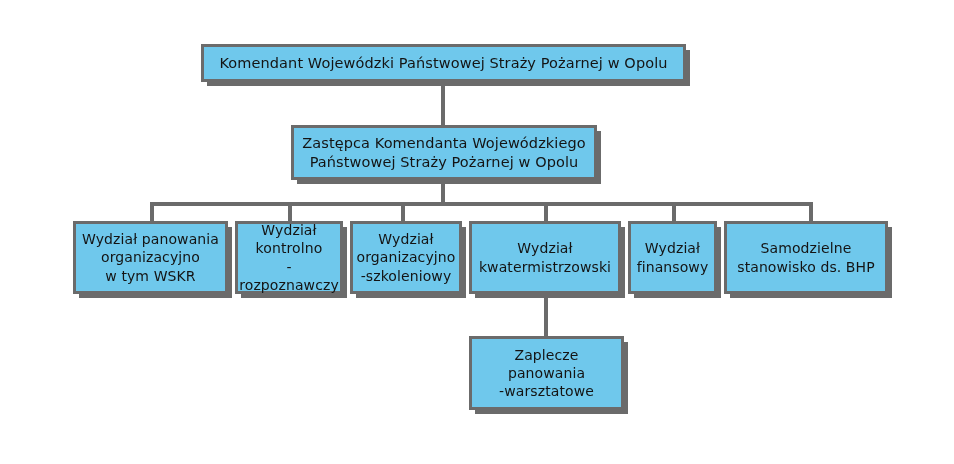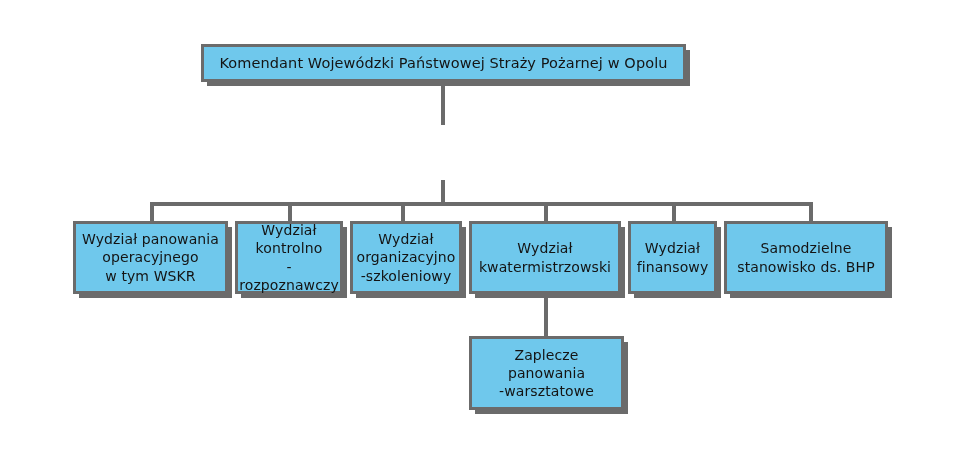--- a/index.html
+++ b/index.html
@@ -60,23 +60,25 @@
   <div class="line" style="left:288px; top:202px; width:4px; height:20px;"></div>
   <div class="line" style="left:401px; top:202px; width:4px; height:20px;"></div>
   <div class="line" style="left:544px; top:202px; width:4px; height:20px;"></div>
   <div class="line" style="left:672px; top:202px; width:4px; height:20px;"></div>
   <div class="line" style="left:809px; top:202px; width:4px; height:20px;"></div>
 
   <div class="line" style="left:544px; top:294px; width:4px; height:42px;"></div>
 
   <div class="node lvl1" style="left:201px; top:44px; width:485px; height:38px;">Komendant Wojewódzki Państwowej Straży Pożarnej w Opolu</div>
 
+  <div class="node lvl2" style="left:291px; top:125px; width:306px; height:55px;">Zastępca Komendanta Wojewódzkiego
+Państwowej Straży Pożarnej w Opolu</div>
 
   <div class="node lvl3" style="left:73px; top:221px; width:155px; height:73px;">Wydział panowania
-operacyjnego
+organizacyjno
 w tym WSKR</div>
 
   <div class="node lvl3" style="left:235px; top:221px; width:108px; height:73px;">Wydział
 kontrolno
 -rozpoznawczy</div>
 
   <div class="node lvl3" style="left:350px; top:221px; width:112px; height:73px;">Wydział
 organizacyjno
 -szkoleniowy</div>
 

